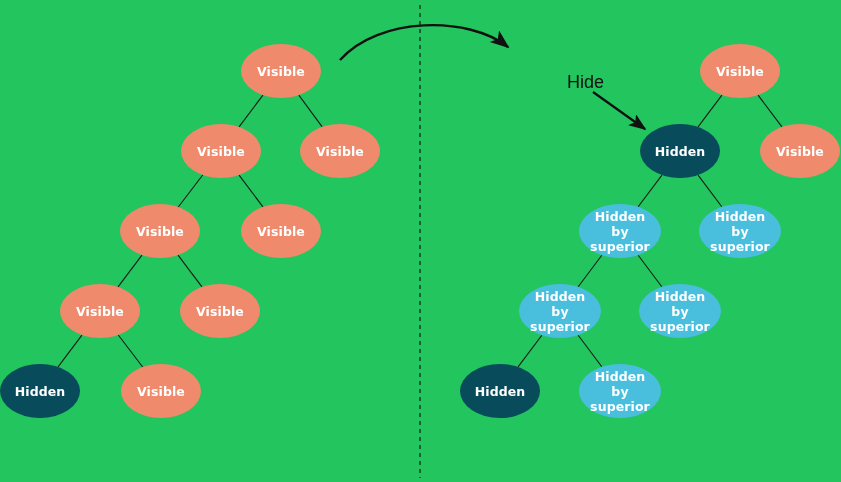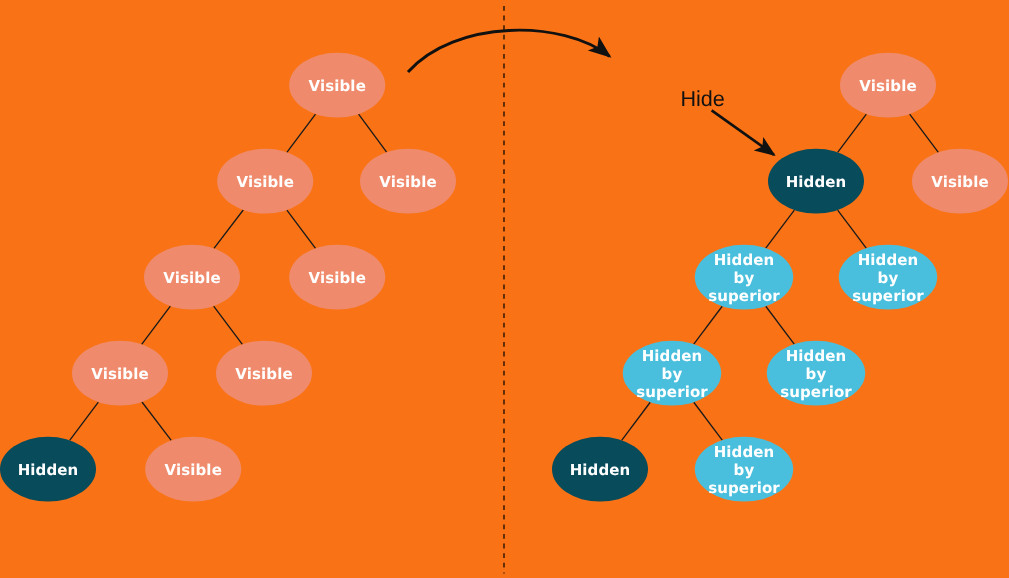--- a/index.html
+++ b/index.html
@@ -8,21 +8,21 @@
     padding: 0;
     background: #ffffff;
   }
   body {
     font-family: "DejaVu Sans", sans-serif;
   }
   #canvas {
     position: relative;
     width: 841px;
     height: 482px;
-    background: #f97316;
+    background: #22c55e;
     overflow: hidden;
   }
   #edges-layer {
     position: absolute;
     left: 0;
     top: 0;
     width: 841px;
     height: 482px;
     pointer-events: none;
   }

